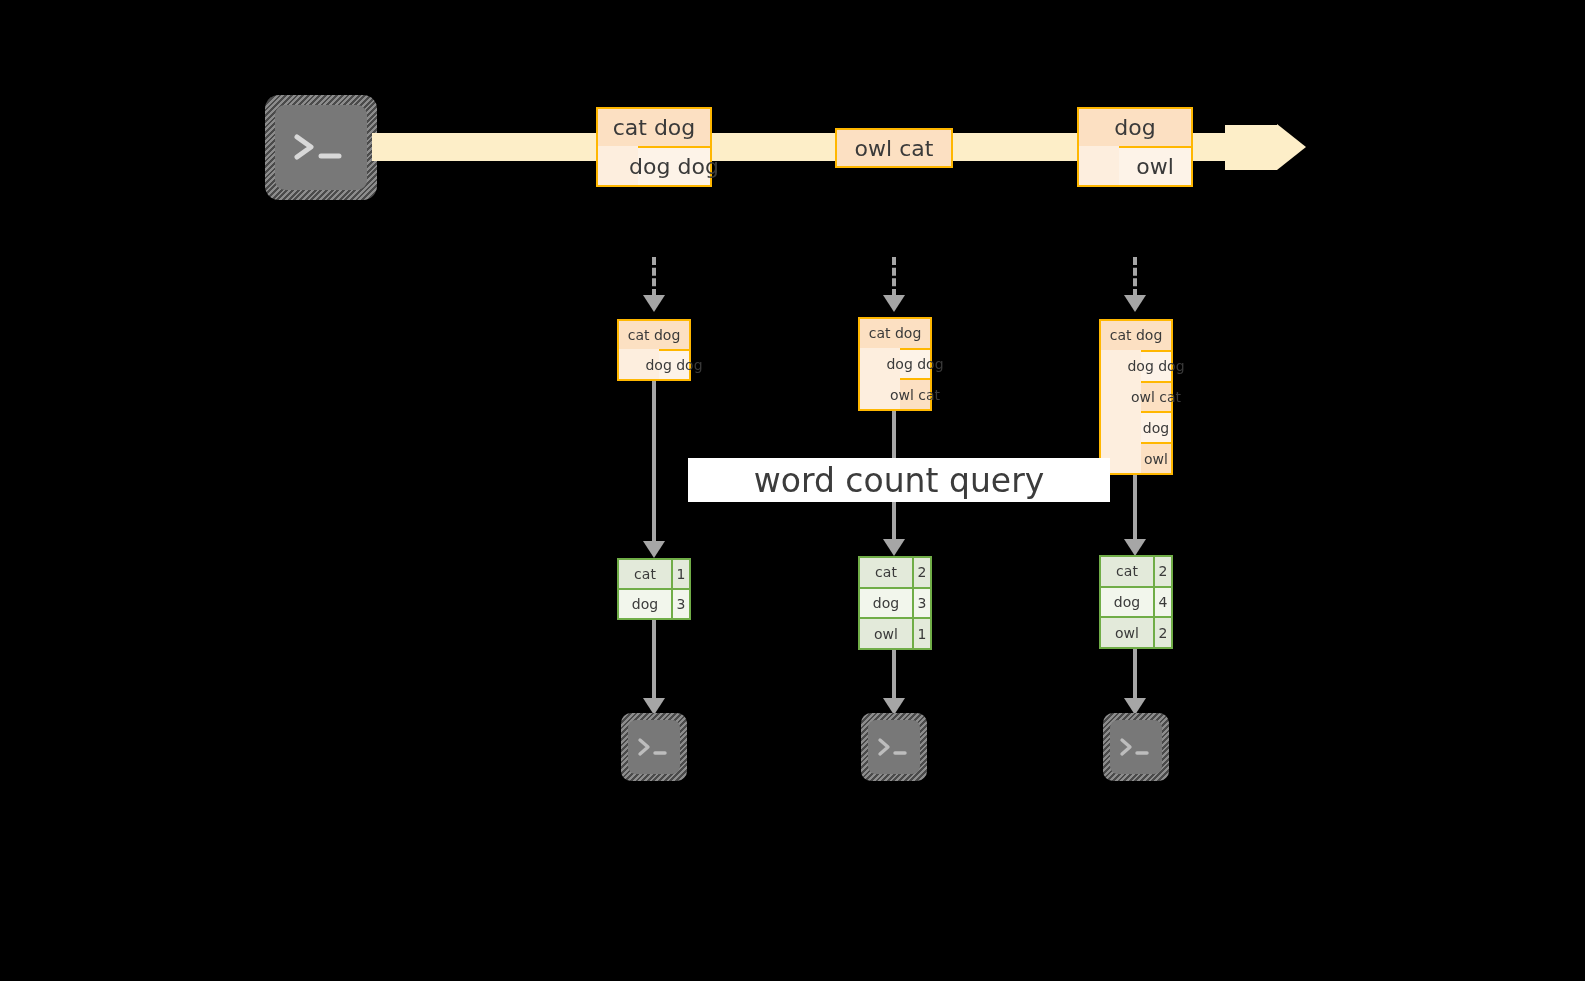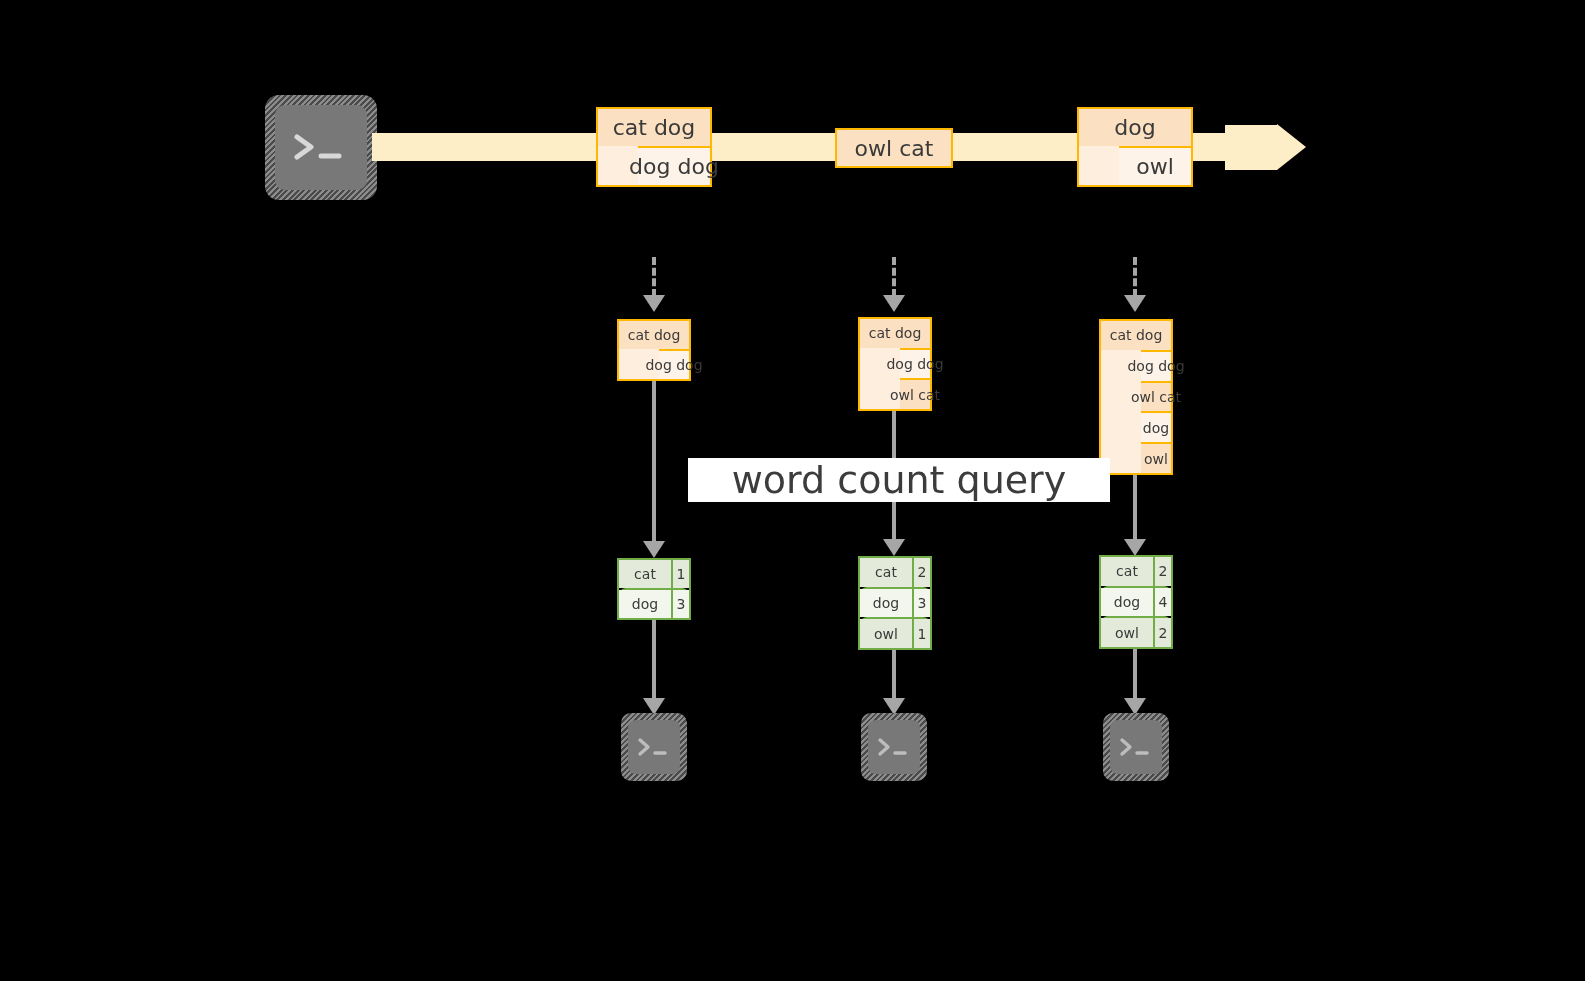--- a/index.html
+++ b/index.html
@@ -76,21 +76,20 @@
     position: absolute;
     border: 2px solid #70ad47;
     box-sizing: border-box;
     display: flex;
     flex-direction: column;
   }
   .gbox .grow {
     flex: 1 1 auto;
     display: flex;
     box-sizing: border-box;
-    border-radius: 7px;
   }
   .gbox .grow + .grow { border-top: 2px solid #70ad47; }
   .gbox .gkey, .gbox .gval {
     display: flex;
     align-items: center;
     justify-content: center;
     color: #3a3a3a;
     box-sizing: border-box;
     white-space: nowrap;
   }
@@ -285,15 +284,15 @@
   <div class="term" style="left:1103px; top:713px; width:66px; height:68px; border-radius:10px;">
     <div class="inner" style="left:7px; top:7px; right:7px; bottom:7px; border-radius:8px;"></div>
     <div class="glyph">
       <svg width="36" height="22" viewBox="0 0 36 22">
         <path d="M4 4 L12 11 L4 18" fill="none" stroke="#bdbdbd" stroke-width="3.4" stroke-linecap="round" stroke-linejoin="round"></path>
         <line x1="19" y1="17" x2="29" y2="17" stroke="#bdbdbd" stroke-width="3.4" stroke-linecap="round"></line>
       </svg>
     </div>
   </div>
 
-  <div class="query-label" style="left:688px; top:458px; width:422px; height:44px; font-size:38px;">word count query</div>
+  <div class="query-label" style="left:688px; top:458px; width:422px; height:44px; font-size:33px;">word count query</div>
 
 </div>
 
 </body></html>

